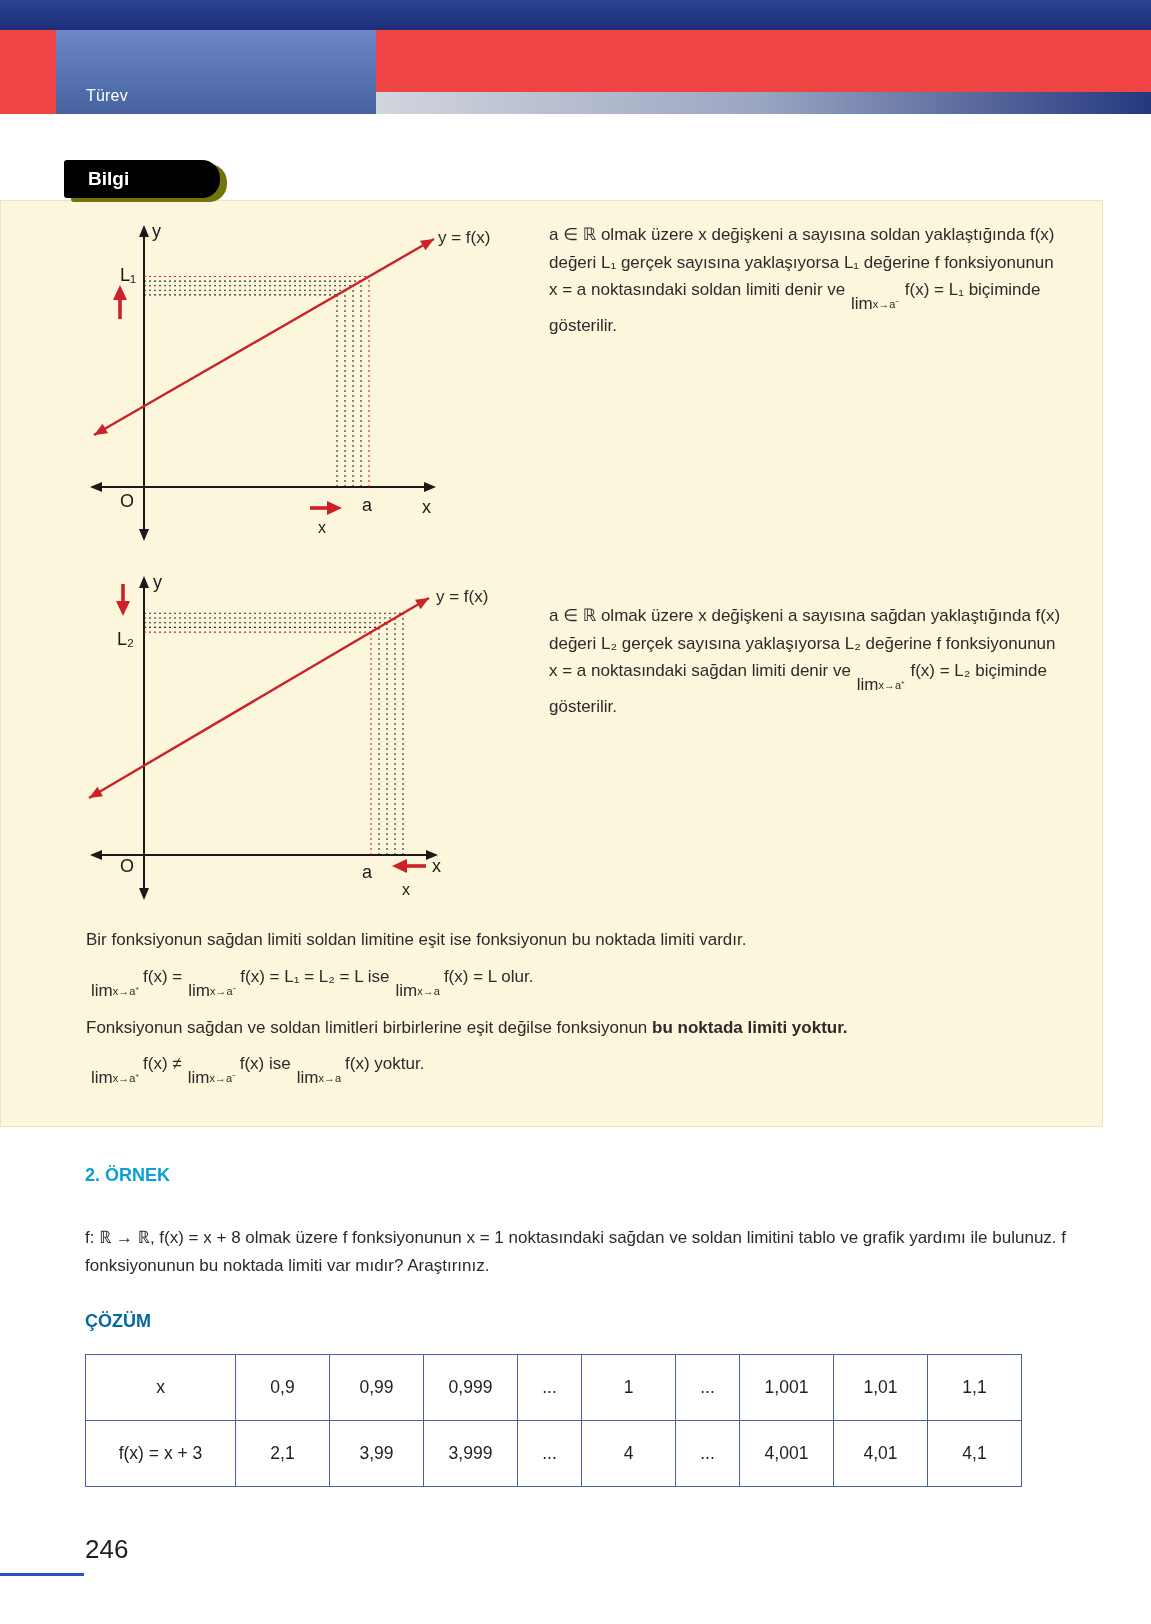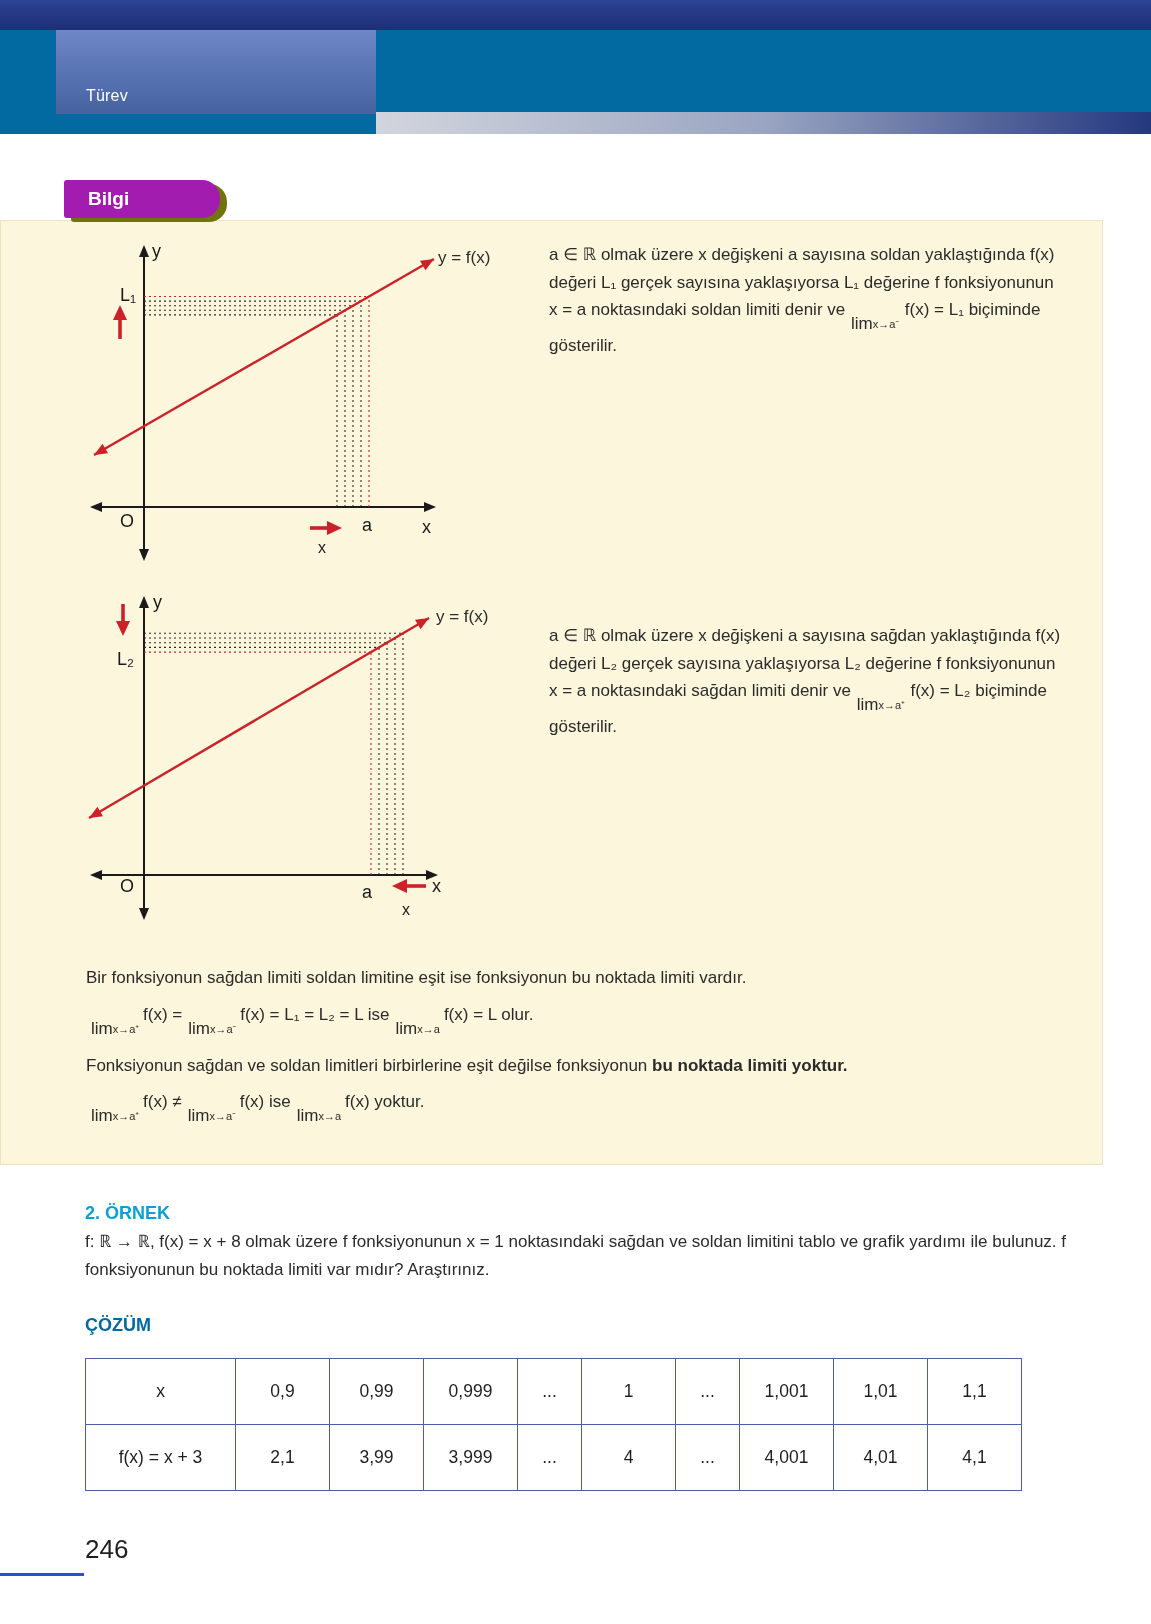--- a/index.html
+++ b/index.html
@@ -2,69 +2,69 @@
 <html><head>
 <meta charset="utf-8">
 <style>
   * { margin:0; padding:0; box-sizing:border-box; }
   html,body { background:#fff; }
   body { font-family:"Liberation Sans", sans-serif; color:#2b2b2b; }
   .page { position:relative; width:1151px; height:1624px; background:#fff; overflow:hidden; }
 
   
   .top-navy { height:30px; background:linear-gradient(#2c4293,#1d2f76); }
-  .header-row { position:relative; height:104px; background:#0369a1; }
+  .header-row { position:relative; height:84px; background:#ef4444; }
   .chapter-box { position:absolute; left:56px; top:0; width:320px; height:84px;
     background:linear-gradient(#70a; ) ; }
   .chapter-box { background:linear-gradient(#6e87c7,#46629f); display:flex; align-items:flex-end;
     padding:0 0 9px 30px; color:#fff; font-size:16px; letter-spacing:.2px; }
   .header-gradient { position:absolute; left:376px; right:0; bottom:0; height:22px;
     background:linear-gradient(to right,#d2d5dd,#9aa5c2,#24387f); }
 
   
   .bilgi-tab { position:relative; margin:46px 0 2px 64px; width:156px; height:38px;
-    background:#a21caf; border-radius:3px 18px 18px 3px; display:flex; align-items:center;
+    background:#000000; border-radius:3px 18px 18px 3px; display:flex; align-items:center;
     padding-left:24px; color:#fff; font-weight:bold; font-size:19px;
     box-shadow:7px 4px 0 #73730d; }
 
   
   .info-box { margin:0 48px 0 0; background:#fcf6dc; border:1px solid #ece3c0;
     padding:14px 40px 24px 85px; }
   .info-row { display:flex; align-items:flex-start; }
   .info-row + .info-row { margin-top:14px; }
   .graph-col { flex:none; width:463px; }
   .text-col { flex:1; padding-top:6px; }
   .text-col.pad-more { padding-top:34px; }
   .para { font-size:17px; line-height:1.62; color:#2b2b2b; text-align:left; }
 
   .lim-stack { display:inline-flex; flex-direction:row; align-items:center;
     line-height:1; vertical-align:-14px; margin:0 1px; }
   .lim-top { font-size:17px; color:#2b2b2b; }
   .lim-sub { font-size:11px; margin-top:2px; color:#2b2b2b; white-space:nowrap; }
 
-  .summary { margin-top:28px; }
+  .summary { margin-top:10px; }
   .summary-text { font-size:17px; line-height:1.5; }
   .formula-line { font-size:17px; margin:6px 0 16px 4px; line-height:2.1; }
   .ftail { margin:0 5px 0 3px; }
 
   
   .axis { stroke:#1a1a1a; stroke-width:2; }
   .axis-head { fill:#1a1a1a; }
   .dot-b { stroke:#2a2a2a; stroke-width:1.1; stroke-dasharray:2 3; }
   .dot-r { stroke:#cc2128; stroke-width:1.1; stroke-dasharray:2 3; }
   .redline { stroke:#cc2128; stroke-width:2.4; }
   .red-head { fill:#cc2128; }
   .red-thick { stroke:#cc2128; stroke-width:3.6; }
   .glabel { font-size:18px; fill:#1a1a1a; font-family:"Liberation Sans",sans-serif; }
   .glabel-sm { font-size:16px; fill:#1a1a1a; font-family:"Liberation Sans",sans-serif; }
   .curve-label { font-size:17px; fill:#2b2b2b; font-family:"Liberation Sans",sans-serif; }
 
   
   .example { padding:38px 48px 0 85px; }
-  .example-title { color:#0aa0d6; font-size:18px; font-weight:bold; margin-bottom:4px; }
+  .example-title { color:#0aa0d6; font-size:18px; font-weight:bold; margin-bottom:38px; }
   .statement { font-size:17px; line-height:1.62; margin-bottom:32px; max-width:1000px; }
   .solution-label { color:#0369a1; font-size:18px; font-weight:bold; margin-bottom:22px; }
 
   table.values { border-collapse:collapse; background:#fff; }
   table.values td { border:1.6px solid #4a5fa8; text-align:center; font-size:17.5px;
     height:66px; padding:0 8px; color:#1f1f1f; }
   td.c-label { width:150px; }
   td.c-val { width:94px; }
   td.c-dots { width:64px; }
 

